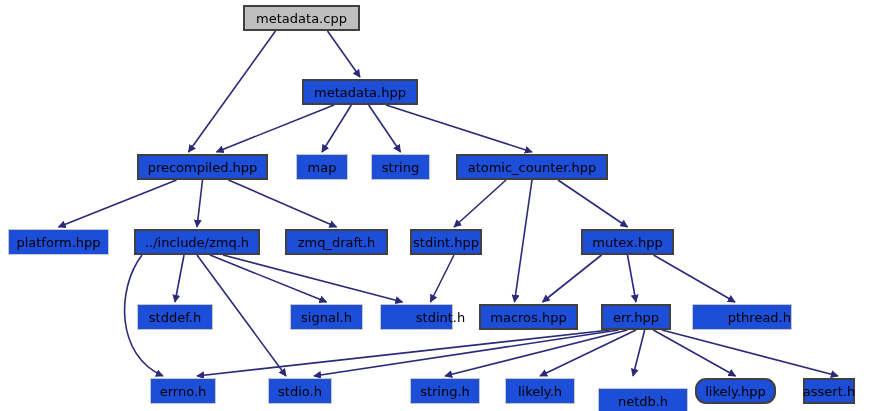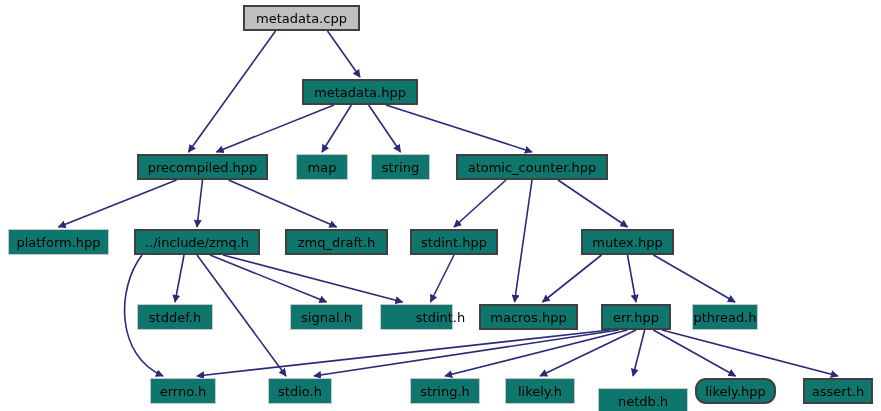--- a/index.html
+++ b/index.html
@@ -6,21 +6,21 @@
   body{width:881px;height:411px;font-family:"DejaVu Sans","Liberation Sans",sans-serif;overflow:hidden;}
   #graph{position:relative;width:881px;height:411px;background:#ffffff;}
   #edges{position:absolute;left:0;top:0;width:881px;height:411px;pointer-events:none;}
   .node{
     position:absolute;
     box-sizing:border-box;
     display:flex;
     align-items:center;
     justify-content:center;
     height:26px;
-    background:#0f766e;
+    background:#1d4ed8;
     border:1px solid #c8c8c8;
     font-size:13px;
     line-height:13px;
     color:#000000;
     white-space:nowrap;
     letter-spacing:0px;
   }
   .node.bold{border:2px solid #404040;}
   .node.root{background:#bfbfbf;border:2px solid #404040;}
   .node .lbl{pointer-events:none;}
@@ -87,59 +87,59 @@
       </div>
       <div class="node " style="left: 8px; top: 229px; width: 101px;">
         <span class="lbl">platform.hpp</span>
       </div>
       <div class="node bold" style="left: 134px; top: 229px; width: 126px;">
         <span class="lbl">../include/zmq.h</span>
       </div>
       <div class="node bold" style="left: 285px; top: 229px; width: 103px;">
         <span class="lbl">zmq_draft.h</span>
       </div>
-      <div class="node bold" style="left: 410px; top: 229px; width: 88px; text-align: center;">
+      <div class="node bold" style="left: 410px; top: 229px; width: 72px; text-align: center;">
         <span class="lbl">stdint.hpp</span>
       </div>
       <div class="node bold" style="left: 581px; top: 229px; width: 93px;">
         <span class="lbl">mutex.hpp</span>
       </div>
       <div class="node " style="left: 137px; top: 304px; width: 76px;">
         <span class="lbl">stddef.h</span>
       </div>
       <div class="node " style="left: 290px; top: 304px; width: 73px;">
         <span class="lbl">signal.h</span>
       </div>
       <div class="node " style="left: 380px; top: 304px; width: 73px; padding-left: 48px;">
         <span class="lbl">stdint.h</span>
       </div>
       <div class="node bold" style="left: 479px; top: 304px; width: 99px;">
         <span class="lbl">macros.hpp</span>
       </div>
       <div class="node bold" style="left: 601px; top: 304px; width: 70px;">
         <span class="lbl">err.hpp</span>
       </div>
-      <div class="node " style="left: 692px; top: 304px; width: 66px;">
+      <div class="node " style="left: 692px; top: 304px; width: 100px; justify-content: flex-end;">
         <span class="lbl">pthread.h</span>
       </div>
       <div class="node " style="left: 150px; top: 378px; width: 66px;">
         <span class="lbl">errno.h</span>
       </div>
       <div class="node " style="left: 268px; top: 378px; width: 64px;">
         <span class="lbl">stdio.h</span>
       </div>
       <div class="node " style="left: 410px; top: 378px; width: 70px;">
         <span class="lbl">string.h</span>
       </div>
       <div class="node " style="left: 505px; top: 378px; width: 70px;">
         <span class="lbl">likely.h</span>
       </div>
       <div class="node " style="left: 598px; top: 378px; width: 90px; margin-top: 10px;">
         <span class="lbl">netdb.h</span>
       </div>
       <div class="node bold" style="left: 695px; top: 378px; width: 81px; border-radius: 11px;">
         <span class="lbl">likely.hpp</span>
       </div>
-      <div class="node bold" style="left: 803px; top: 378px; width: 70px;">
+      <div class="node bold" style="left: 803px; top: 378px; width: 52px;">
         <span class="lbl">assert.h</span>
       </div>
     </div>
 </div>
 
 </body></html>

